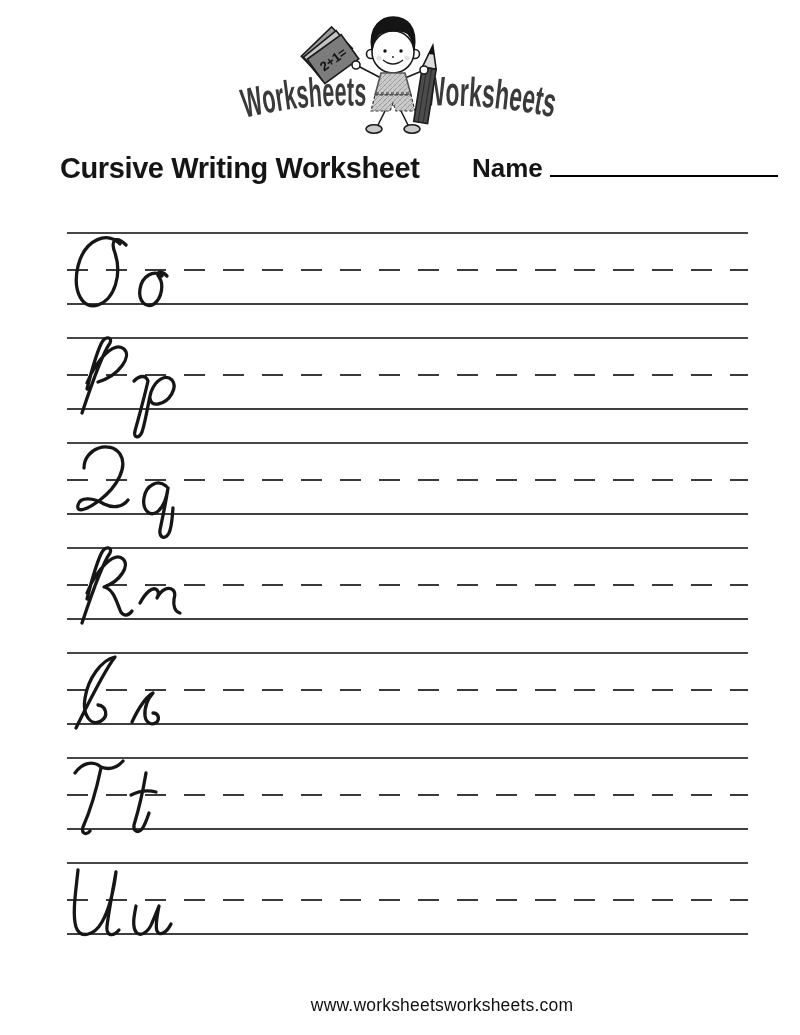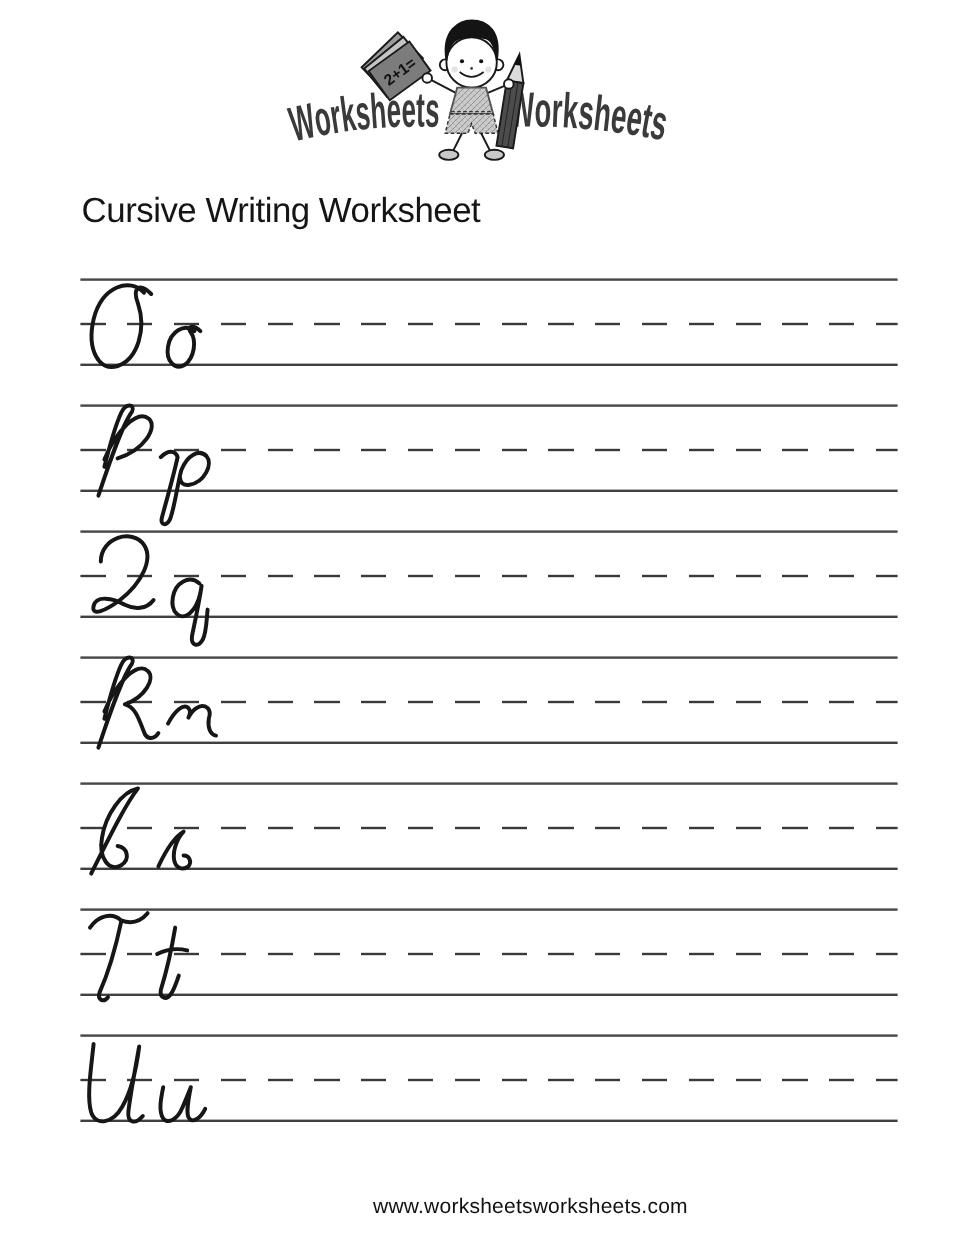--- a/index.html
+++ b/index.html
@@ -5,22 +5,22 @@
   html,body{margin:0;padding:0;background:#ffffff;}
   .sheet{
     position:relative;width:800px;height:1035px;background:#ffffff;overflow:hidden;
     font-family:"Liberation Sans", sans-serif;
   }
   
   .logo-svg{position:absolute;left:225px;top:5px;}
   .logo-word{font-family:"Liberation Sans", sans-serif;font-weight:bold;font-size:41px;}
   
   .title{
-    position:absolute;left:60px;top:152px;margin:8px;
-    font-size:29px;font-weight:400;letter-spacing:-0.4px;color:#151515;
+    position:absolute;left:60px;top:152px;margin:0;
+    font-size:29px;font-weight:700;letter-spacing:-0.4px;color:#151515;
   }
   .namebox{position:absolute;left:472px;top:153px;font-size:26px;font-weight:600;color:#151515;}
   .nameline{
     display:inline-block;width:228px;height:22px;margin-left:7px;
     border-bottom:2px solid #000;vertical-align:baseline;
   }
   
   .rows{position:absolute;left:67px;top:232px;width:681px;}
   .prow{position:relative;height:73px;margin-bottom:32px;}
   .gline{position:absolute;left:0;width:100%;height:2px;background:var(--line,#474747);}
@@ -109,20 +109,23 @@
       <polygon points="150,90 186,90 190,106 171,106 168,98 165,106 146,106" fill="url(#hatch)" stroke="#333" stroke-dasharray="3 2" stroke-width="1.2"></polygon>
 
       <line x1="160" y1="106" x2="152" y2="122"></line>
       <line x1="176" y1="106" x2="184" y2="122"></line>
       <ellipse cx="149" cy="124" rx="8" ry="4.2" fill="#c9c9c9"></ellipse>
       <ellipse cx="187" cy="124" rx="8" ry="4.2" fill="#c9c9c9"></ellipse>
     </g>
   </svg>
 
   <h1 class="title">Cursive Writing Worksheet</h1>
+  <div class="namebox">
+    <span>Name</span><span class="nameline"></span>
+  </div>
 
   <div class="rows" id="rows">
       <div class="prow">
         <div class="gline top"></div>
         <div class="gline mid"></div>
         <div class="gline bot"></div>
         <svg class="letters" width="130" height="104" viewBox="0 0 130 104">
           <use href="#g-cap-O"></use>
           <use href="#g-low-o" x="66"></use>
         </svg>

